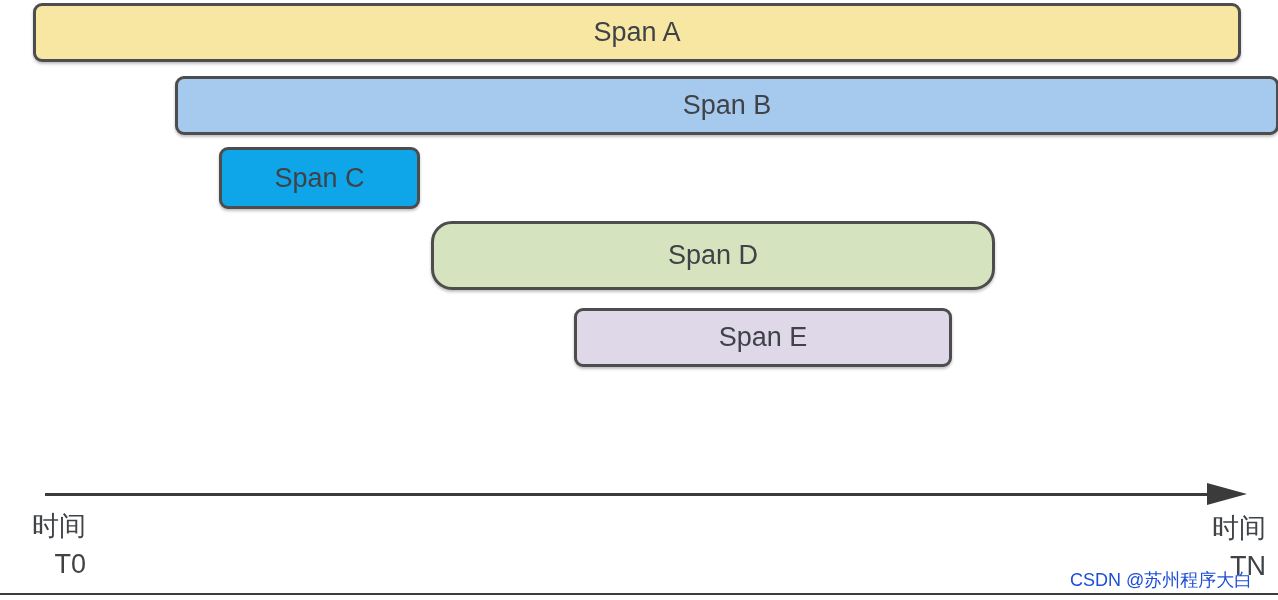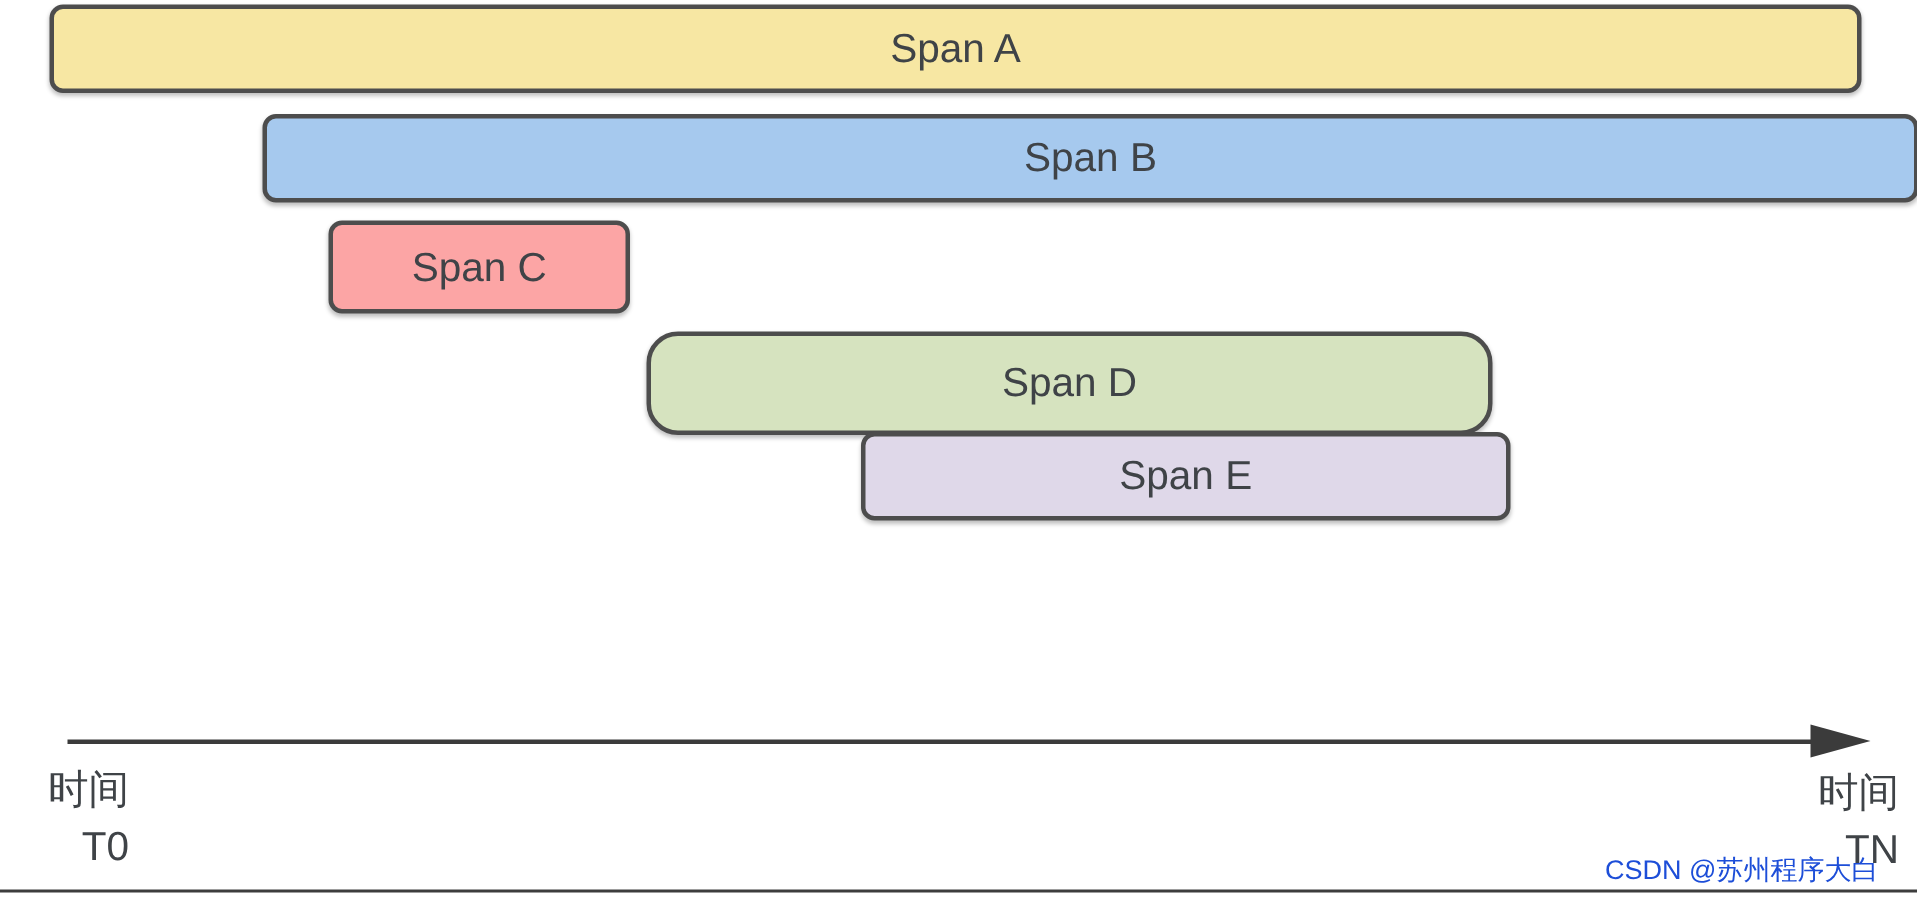--- a/index.html
+++ b/index.html
@@ -25,21 +25,21 @@
     align-items: center;
     justify-content: center;
     font-size: 27px;
     color: #3f4347;
     box-shadow: 0 2px 3px rgba(0,0,0,0.25);
   }
   .bar-a { left: 33px;   top: 3px;   width: 1208px; height: 59px; }
   .bar-b { left: 175px;  top: 76px;  width: 1104px; height: 59px; }
   .bar-c { left: 219px;  top: 147px; width: 201px;  height: 62px; }
   .bar-d { left: 431px;  top: 221px; width: 564px;  height: 69px; border-radius: 21px; }
-  .bar-e { left: 574px;  top: 288px; width: 433px;  height: 59px; }
+  .bar-e { left: 574px;  top: 308px; width: 378px;  height: 59px; }
   .bar-f { left: 1011px; top: 367px; width: 238px;  height: 63px; }
 
   .axis-line {
     position: absolute;
     left: 45px;
     top: 493px;
     width: 1180px;
     height: 0;
     border-top: 3px solid #3b3b3b;
   }
@@ -88,21 +88,21 @@
 <div id="stage">
 
   <div class="bar bar-a" style="background-color: rgb(247, 231, 163);">
     <span>Span A</span>
   </div>
 
   <div class="bar bar-b" style="background-color: rgb(166, 201, 238);">
     <span>Span B</span>
   </div>
 
-  <div class="bar bar-c" style="background-color: #fca5a5;">
+  <div class="bar bar-c" style="background-color: #0ea5e9;">
     <span>Span C</span>
   </div>
 
   <div class="bar bar-d" style="background-color: rgb(214, 227, 191);">
     <span>Span D</span>
   </div>
 
   <div class="bar bar-e" style="background-color: rgb(223, 216, 233);">
     <span>Span E</span>
   </div>

